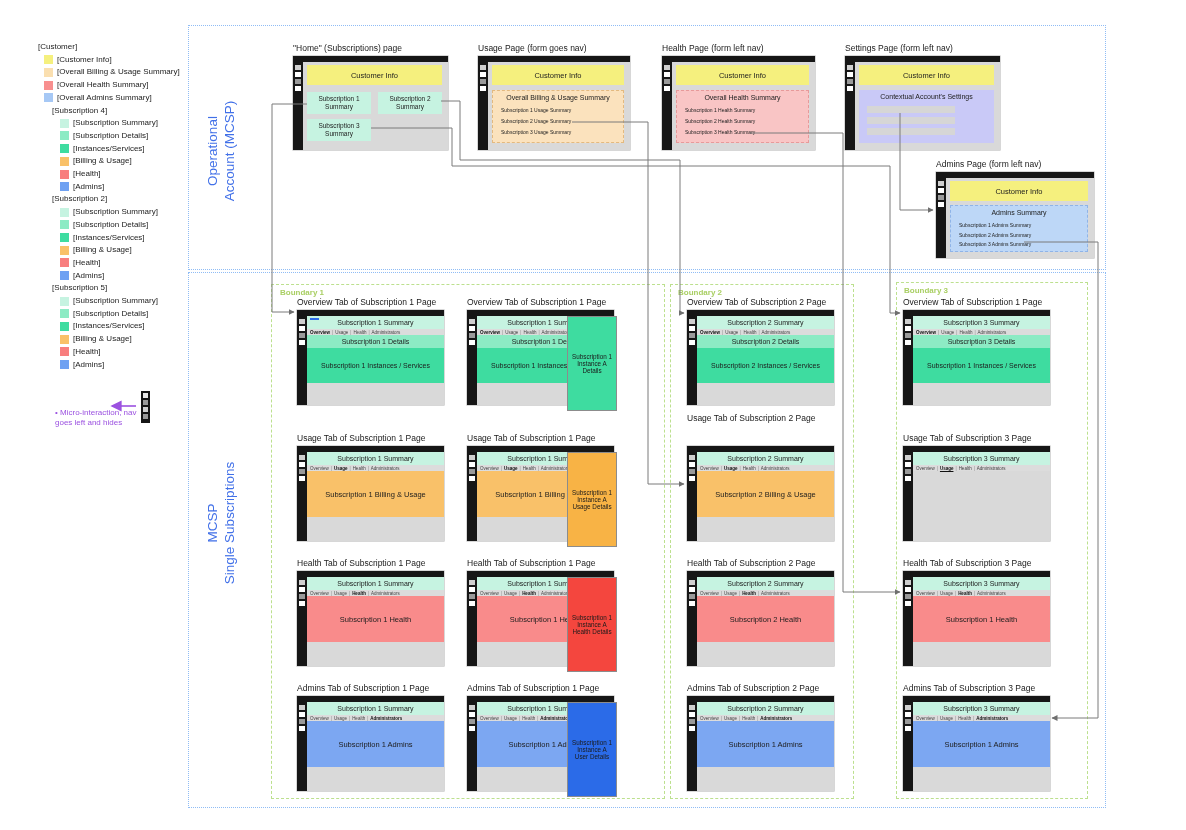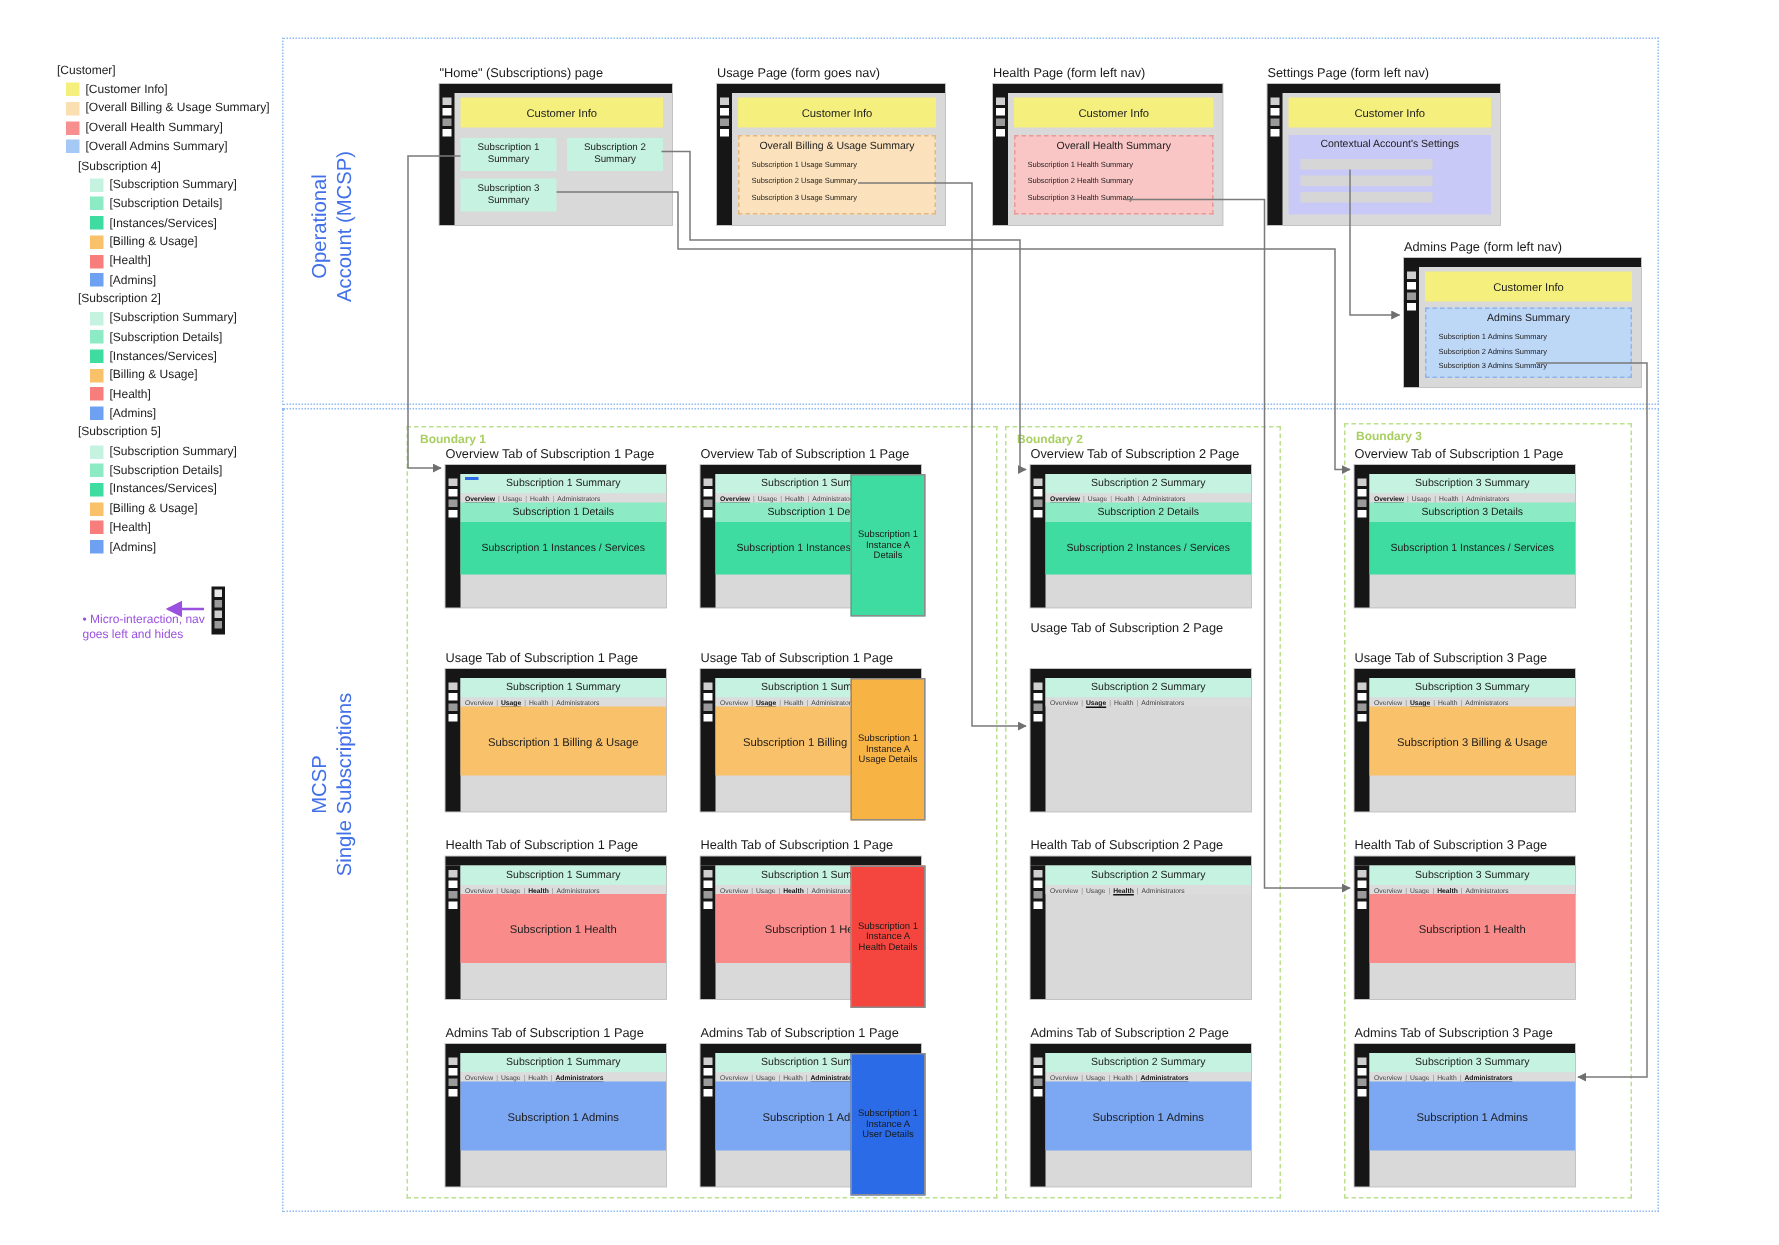--- a/index.html
+++ b/index.html
@@ -353,41 +353,41 @@
         <div class="band" style="left: 10px; top: 6px; width: 137px; height: 13px; background: rgb(198, 243, 225); font-size: 7px;">Subscription 2 Summary</div>
         <div class="tabs" style="left: 10px; top: 19px; width: 137px; height: 6px;">
           <span class="">Overview</span>
           <span class="sep">|</span>
           <span class="act">Usage</span>
           <span class="sep">|</span>
           <span class="">Health</span>
           <span class="sep">|</span>
           <span class="">Administrators</span>
         </div>
+        <div class="band" style="left: 10px; top: 25px; width: 137px; height: 46px; background: rgb(249, 193, 105); font-size: 7.5px; padding: 0px 5px; box-sizing: border-box;">Subscription 2 Billing &amp; Usage</div>
       </div>
       <div class="pgtitle" style="left: 903px; top: 433px;">Usage Tab of Subscription 3 Page</div>
       <div class="card" style="left: 903px; top: 446px; width: 147px; height: 95px; overflow: visible;">
         <div class="topbar"></div>
         <div class="sidebar">
           <div class="sq" style="top: 3px; background: rgb(207, 207, 207);"></div>
           <div class="sq" style="top: 10px; background: rgb(255, 255, 255);"></div>
           <div class="sq" style="top: 17px; background: rgb(154, 154, 154);"></div>
           <div class="sq" style="top: 24px; background: rgb(255, 255, 255);"></div>
         </div>
         <div class="band" style="left: 10px; top: 6px; width: 137px; height: 13px; background: rgb(198, 243, 225); font-size: 7px;">Subscription 3 Summary</div>
         <div class="tabs" style="left: 10px; top: 19px; width: 137px; height: 6px;">
           <span class="">Overview</span>
           <span class="sep">|</span>
           <span class="act">Usage</span>
           <span class="sep">|</span>
           <span class="">Health</span>
           <span class="sep">|</span>
           <span class="">Administrators</span>
         </div>
-        <div class="band" style="left: 10px; top: 25px; width: 137px; height: 46px; background: rgb(249, 193, 105); font-size: 7.5px; padding: 0px 5px; box-sizing: border-box;">Subscription 3 Billing &amp; Usage</div>
       </div>
       <div class="pgtitle" style="left: 297px; top: 558px;">Health Tab of Subscription 1 Page</div>
       <div class="card" style="left: 297px; top: 571px; width: 147px; height: 95px; overflow: visible;">
         <div class="topbar"></div>
         <div class="sidebar">
           <div class="sq" style="top: 3px; background: rgb(207, 207, 207);"></div>
           <div class="sq" style="top: 10px; background: rgb(255, 255, 255);"></div>
           <div class="sq" style="top: 17px; background: rgb(154, 154, 154);"></div>
           <div class="sq" style="top: 24px; background: rgb(255, 255, 255);"></div>
         </div>
@@ -437,20 +437,21 @@
         <div class="band" style="left: 10px; top: 6px; width: 137px; height: 13px; background: rgb(198, 243, 225); font-size: 7px;">Subscription 2 Summary</div>
         <div class="tabs" style="left: 10px; top: 19px; width: 137px; height: 6px;">
           <span class="">Overview</span>
           <span class="sep">|</span>
           <span class="">Usage</span>
           <span class="sep">|</span>
           <span class="act">Health</span>
           <span class="sep">|</span>
           <span class="">Administrators</span>
         </div>
+        <div class="band" style="left: 10px; top: 25px; width: 137px; height: 46px; background: rgb(249, 139, 139); font-size: 7.5px; padding: 0px 5px; box-sizing: border-box;">Subscription 2 Health</div>
       </div>
       <div class="pgtitle" style="left: 903px; top: 558px;">Health Tab of Subscription 3 Page</div>
       <div class="card" style="left: 903px; top: 571px; width: 147px; height: 95px; overflow: visible;">
         <div class="topbar"></div>
         <div class="sidebar">
           <div class="sq" style="top: 3px; background: rgb(207, 207, 207);"></div>
           <div class="sq" style="top: 10px; background: rgb(255, 255, 255);"></div>
           <div class="sq" style="top: 17px; background: rgb(154, 154, 154);"></div>
           <div class="sq" style="top: 24px; background: rgb(255, 255, 255);"></div>
         </div>

